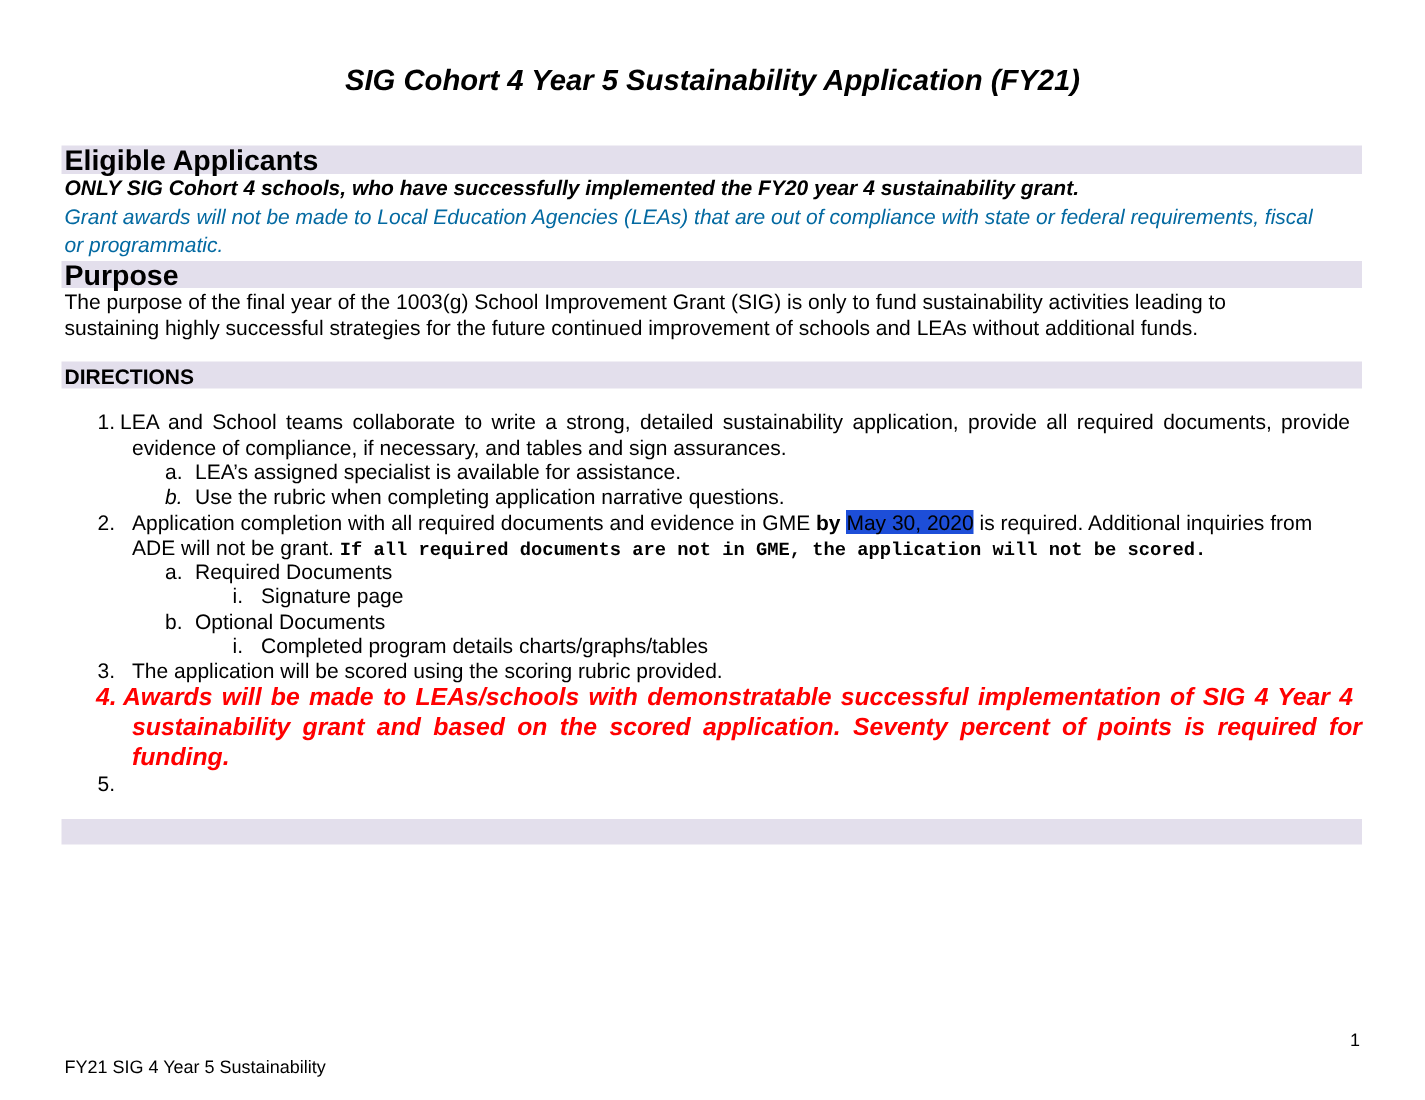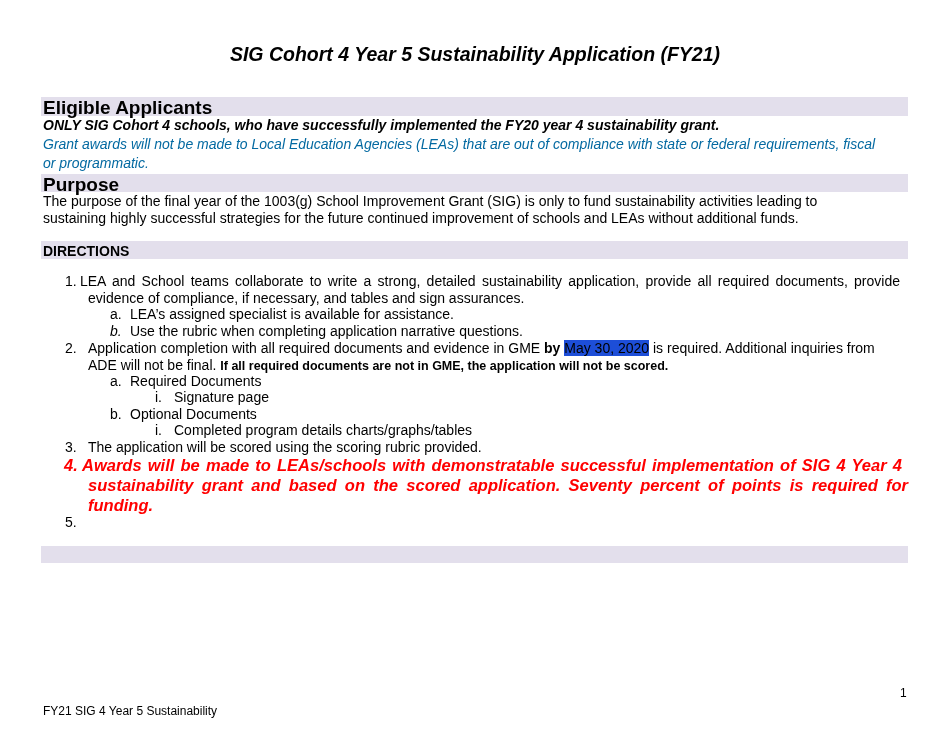--- a/index.html
+++ b/index.html
@@ -11,21 +11,21 @@
     .heading { position: absolute; left: 43px; font-weight: bold; }
     .h-lg { font-size: 19px; }
     .h-sm { font-size: 14px; }
     .bi { font-weight: bold; font-style: italic; }
     .red { color: #0369a1; }
     .it { font-style: italic; }
     .line { position: absolute; font-size: 14px; line-height: 17px; white-space: nowrap; }
     .just { text-align: justify; text-align-last: justify; white-space: normal; }
     .hl { background: #1d4ed8; font-weight: normal; text-align: center; }
     .b { font-weight: bold; }
-    .b13 { font-weight: bold; font-size: 12.5px; }
+    .b13 { font-weight: bold; font-size: 12.5px; font-family: Liberation Mono, monospace; }
     .big-red { color: #ff0000; font-weight: bold; font-style: italic; font-size: 16.5px; line-height: 20px; }
     .footer { position: absolute; left: 43px; top: 704px; font-size: 12px; }
     .pagenum { position: absolute; left: 900px; top: 686px; font-size: 12px; }
   </style>
 </head>
 <body>
 
 <div>
   <div class="title">SIG Cohort 4 Year 5 Sustainability Application (FY21)</div>
 
@@ -49,21 +49,21 @@
     <div class="line" style="left:88px;top:290px;">evidence of compliance, if necessary, and tables and sign assurances.</div>
     <div class="line" style="left:110px;top:306px;">a.</div>
     <div class="line" style="left:130px;top:306px;">LEA’s assigned specialist is available for assistance.</div>
     <div class="line it" style="left:110px;top:323px;">b.</div>
     <div class="line" style="left:130px;top:323px;">Use the rubric when completing application narrative questions.</div>
   </div>
 
   <div>
     <div class="line" style="left:65px;top:340px;">2.</div>
     <div class="line" style="left:88px;top:340px;"><span>Application completion with all required documents and evidence in GME </span><span class="b">by </span><span class="hl">May 30, 2020</span><span> is required.  Additional inquiries from</span></div>
-    <div class="line" style="left:88px;top:357px;"><span>ADE will not be final.  </span><span class="b13">If all required documents are not in GME, the application will not be scored.</span></div>
+    <div class="line" style="left:88px;top:357px;"><span>ADE will not be grant.  </span><span class="b13">If all required documents are not in GME, the application will not be scored.</span></div>
     <div class="line" style="left:110px;top:373px;">a.</div>
     <div class="line" style="left:130px;top:373px;">Required Documents</div>
     <div class="line" style="left:155px;top:389px;">i.</div>
     <div class="line" style="left:174px;top:389px;">Signature page</div>
     <div class="line" style="left:110px;top:406px;">b.</div>
     <div class="line" style="left:130px;top:406px;">Optional Documents</div>
     <div class="line" style="left:155px;top:422px;">i.</div>
     <div class="line" style="left:174px;top:422px;">Completed program details charts/graphs/tables</div>
   </div>
 

